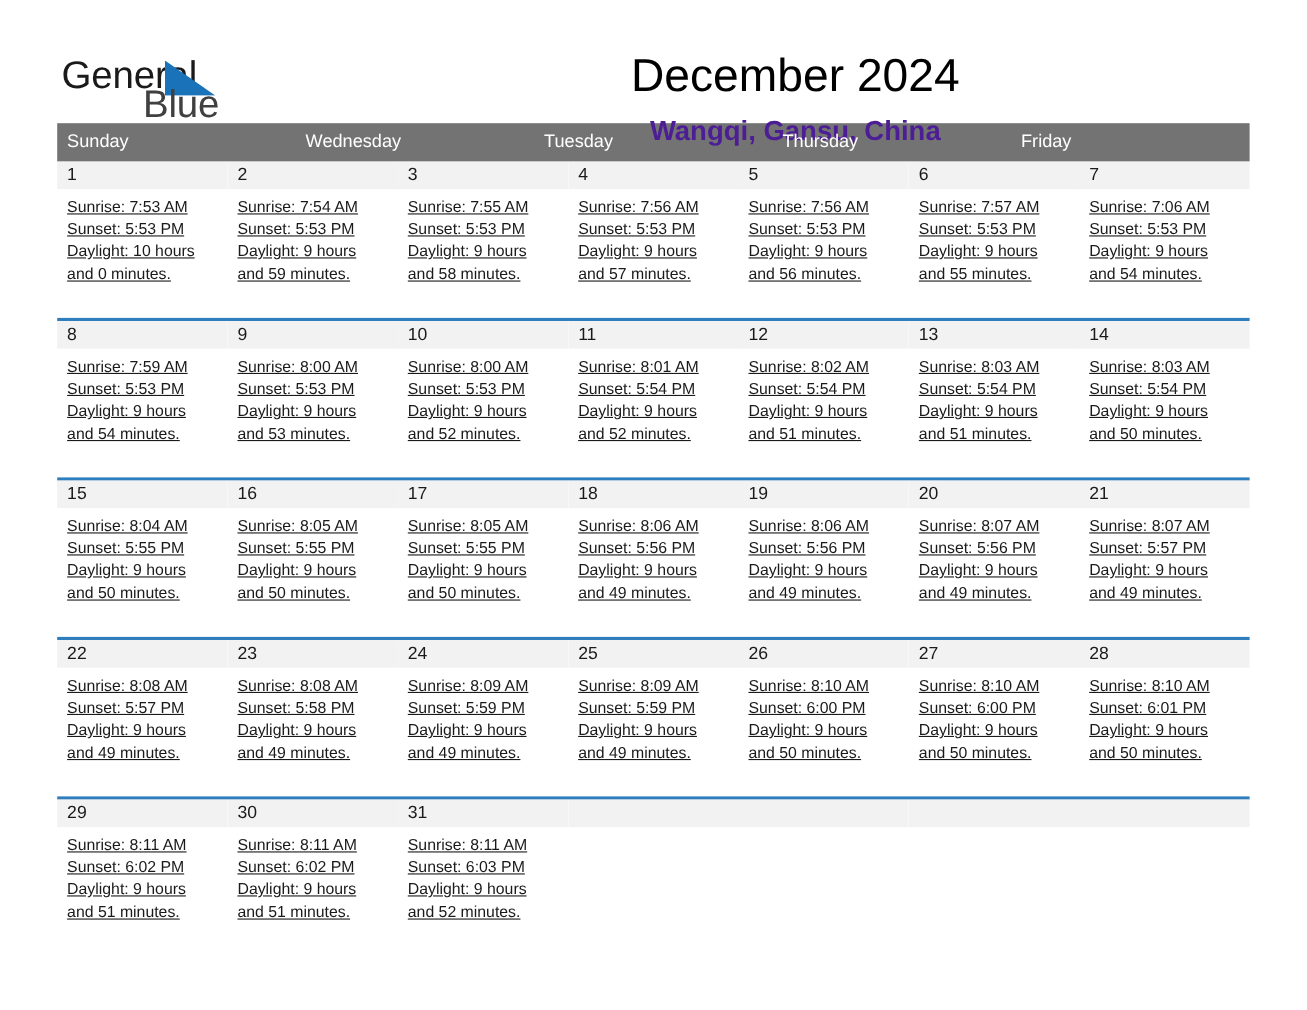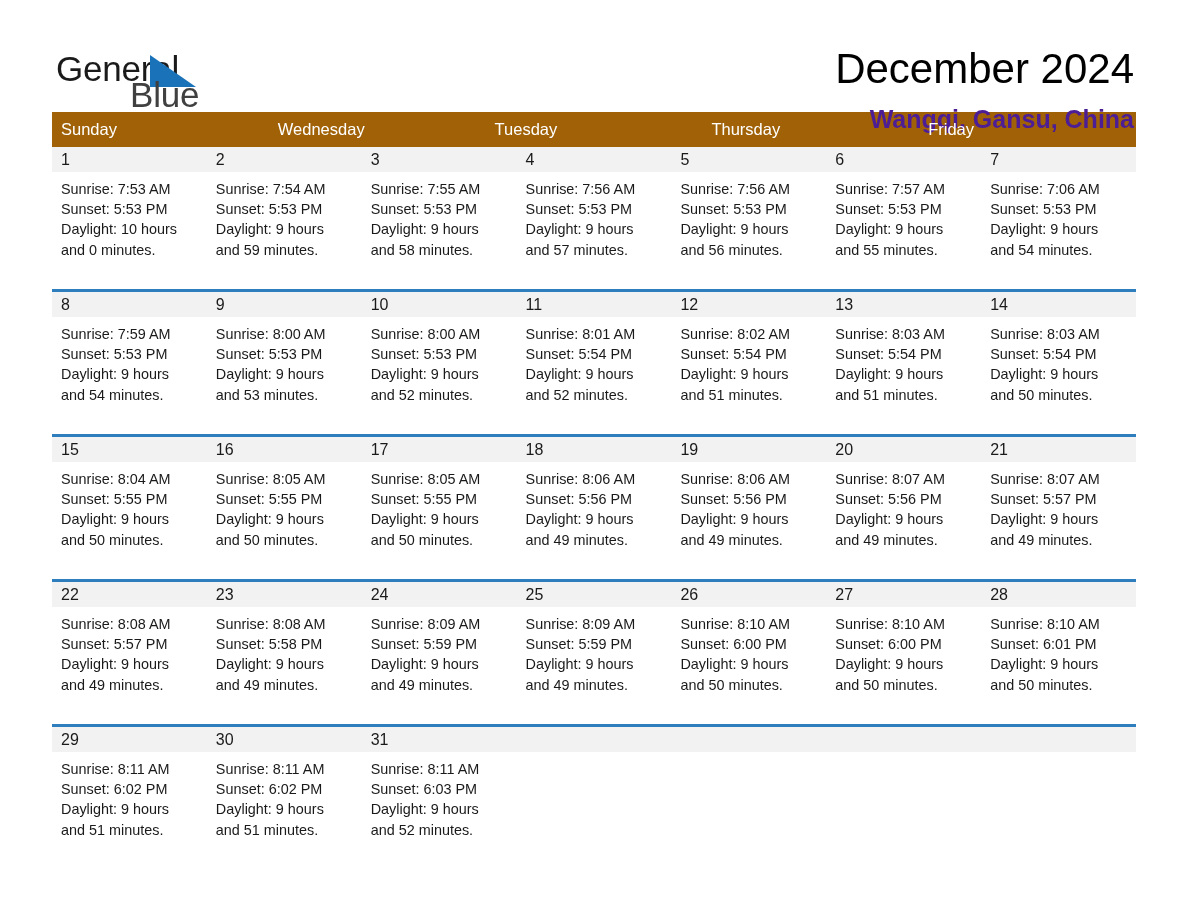--- a/index.html
+++ b/index.html
@@ -61,21 +61,21 @@
     left: 78px;
     top: 32px;
     font-size: 35px;
     line-height: 38px;
     letter-spacing: -0.2px;
     color: #404040;
     font-family: "Liberation Sans", sans-serif;
     font-weight: 400;
   }
   .titles {
-    text-align: right;
+    text-align: center;
     flex: 1 1 auto;
     padding-right: 2px;
   }
   .month-title {
     font-size: 42px;
     line-height: 50px;
     font-weight: 400;
     color: #000000;
     letter-spacing: 0px;
     white-space: nowrap;
@@ -89,21 +89,21 @@
     white-space: nowrap;
   }
 
   
   .calendar {
     margin: 0 52px;
     width: 1084px;
   }
   .weekday-row {
     display: flex;
-    background: #a16207;
+    background: #737373;
   }
   .weekday-cell {
     flex: 1 1 0;
     color: #ffffff;
     font-size: 16.5px;
     line-height: 20px;
     padding: 7px 0 8px 9px;
     font-weight: 400;
   }
 
@@ -134,20 +134,21 @@
     color: #1a1a1a;
   }
   .day-cell.empty .day-number-band {
     background: #f2f2f2;
   }
   .day-info {
     padding: 7px 6px 0 9px;
     font-size: 14.4px;
     line-height: 20.2px;
     color: #1a1a1a;
+    text-decoration: underline;
   }
   .day-info div { white-space: nowrap; }
 </style>
 </head>
 <body>
 
 <div class="page">
 
   <div class="header">
 

